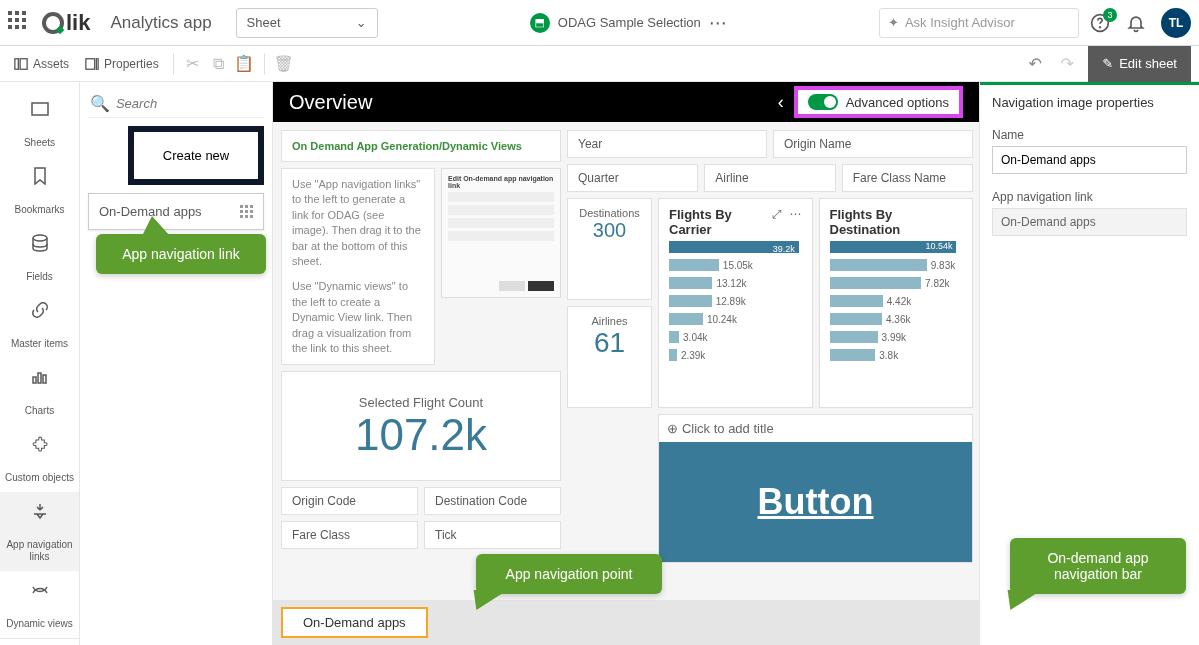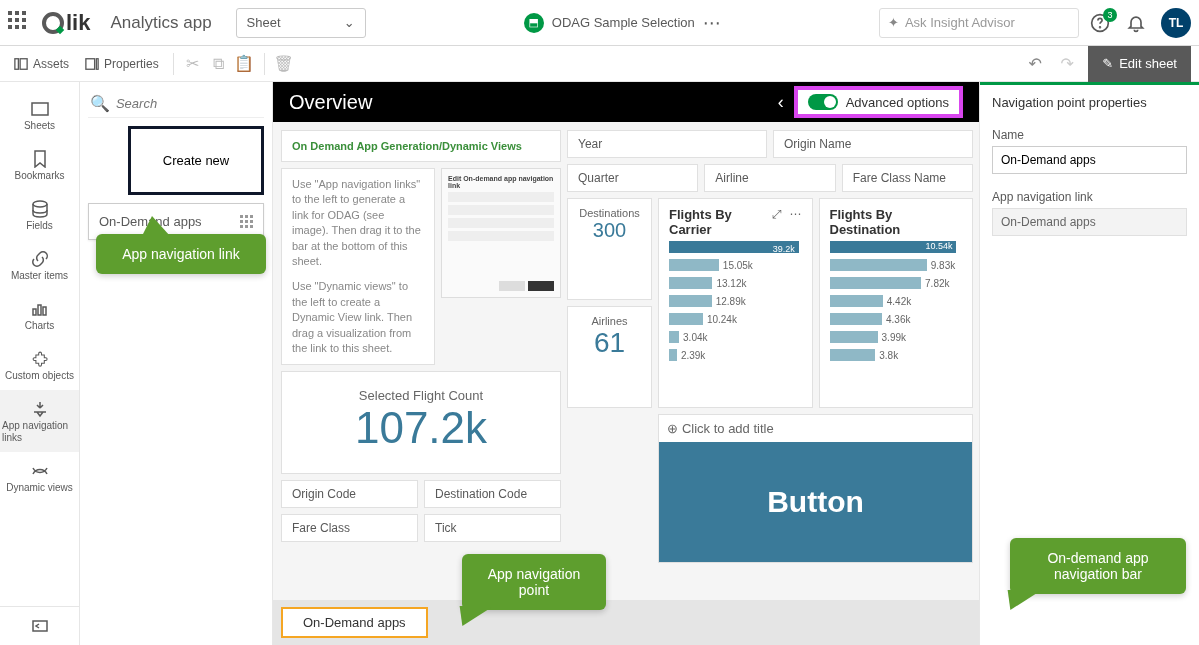--- a/index.html
+++ b/index.html
@@ -6,21 +6,21 @@
 body { width: 1199px; height: 645px; overflow: hidden; background: #fff; position: relative; }
 
 
 .topbar { height: 46px; border-bottom: 1px solid #d9d9d9; display: flex; align-items: center; padding: 0 8px; gap: 10px; }
 .app-launcher { width: 24px; height: 24px; display: grid; grid-template-columns: repeat(3,4px); grid-template-rows: repeat(3,4px); gap: 3px; cursor: pointer; }
 .app-launcher span { background: #595959; }
 .qlik-logo { font-weight: 700; font-size: 22px; color: #333; margin-right: 10px; display: flex; align-items: center; }
 .qlik-logo .q { display:inline-block; width:22px; height:22px; border:4px solid #595959; border-radius:50%; position:relative; margin-right:2px;}
 .qlik-logo .q::after{content:""; position:absolute; bottom:-3px; right:-3px; width:6px;height:6px; background:#009845; transform:rotate(45deg);}
 .app-name { font-size: 17px; color: #595959; margin-right: 14px; }
-.sheet-dd { border: 1px solid #ccc; border-radius: 3px; height: 30px; width: 130px; display: flex; align-items: center; padding: 0 10px; font-size: 13px; color: #595959; justify-content: space-between; cursor: pointer; }
+.sheet-dd { border: 1px solid #ccc; border-radius: 3px; height: 30px; width: 142px; display: flex; align-items: center; padding: 0 10px; font-size: 13px; color: #595959; justify-content: space-between; cursor: pointer; }
 .spacer { flex: 1; }
 .center-title { display: flex; align-items: center; gap: 8px; font-size: 13px; color: #595959; }
 .center-title .sicon { width:20px;height:20px;border-radius:50%;background:#009845;display:flex;align-items:center;justify-content:center;color:#fff;font-size:11px;}
 .dots { color: #595959; font-size: 18px; cursor: pointer; }
 .insight-box { border: 1px solid #ddd; border-radius: 3px; height: 30px; width: 200px; display: flex; align-items: center; padding: 0 8px; font-size: 13px; color: #999; gap: 6px; }
 .insight-box .spark { color: #888; }
 .topbar-right { display: flex; align-items: center; gap: 14px; }
 .help-icon { position: relative; }
 .help-icon .badge { position: absolute; top:-4px; right:-6px; background:#009845; color:#fff; border-radius:50%; width:14px; height:14px; font-size:9px; display:flex; align-items:center; justify-content:center; }
 .icon-btn { width:22px; height:22px; display:flex; align-items:center; justify-content:center; color:#595959; cursor:pointer; }
@@ -31,29 +31,29 @@
 .secondbar .lbtn { display:flex; align-items:center; gap:5px; font-size:12px; color:#595959; padding:4px 6px; cursor:pointer; }
 .secondbar .lbtn svg { width:14px; height:14px; }
 .vsep { width:1px; height:22px; background:#e0e0e0; margin:0 4px; }
 .secondbar .ticon { width:22px; height:22px; display:flex; align-items:center; justify-content:center; color:#bbb; cursor:pointer; }
 .secondbar .right { margin-left:auto; display:flex; align-items:center; gap:10px;}
 .edit-sheet-btn { background:#595959; color:#fff; padding: 0 14px; height:36px; display:flex; align-items:center; gap:6px; font-size:13px; cursor:pointer; }
 
 
 .main { display:flex; height: calc(645px - 46px - 36px); }
 .leftnav { width: 80px; border-right:1px solid #e6e6e6; display:flex; flex-direction:column; padding-top:8px; background:#fff;}
-.leftnav .navitem { display:flex; flex-direction:column; align-items:center; gap:0; padding:8px 2px; font-size:10px; color:#595959; cursor:pointer; line-height:1.2;}
+.leftnav .navitem { display:flex; flex-direction:column; align-items:center; gap:17px; padding:8px 2px; font-size:10px; color:#595959; cursor:pointer; text-align:center; line-height:1.2;}
 .leftnav .navitem.active { background:#f2f2f2; }
 .leftnav .navitem .nicon { width:22px; height:22px; display:flex; align-items:center; justify-content:center; }
 .leftnav .bottom { margin-top:auto; border-top:1px solid #e6e6e6; }
 
 .assetpanel { width:193px; border-right:1px solid #e6e6e6; padding:8px; display:flex; flex-direction:column; gap:8px; }
 .searchrow { display:flex; align-items:center; gap:6px; color:#999; border-bottom:1px solid #eee; padding:4px 2px;}
 .searchrow input { border:none; outline:none; font-size:13px; font-style:italic; width:100%; color:#999;}
-.create-btn { border:3px solid #0f172a; text-align:center; padding:24px; font-size:13px; cursor:pointer;margin-left:40px; }
+.create-btn { border:6px solid #0f172a; text-align:center; padding:16px; font-size:13px; cursor:pointer;margin-left:40px; }
 .odapp-card { border:1px solid #ccc; padding:10px 10px; font-size:13px; color:#595959; display:flex; justify-content:space-between; align-items:center; cursor:pointer; box-shadow:0 1px 2px rgba(0,0,0,.08);}
 .drag { display:grid; grid-template-columns:repeat(3,3px); grid-template-rows:repeat(3,3px); gap:2px; }
 .drag span { background:#999; }
 
 .canvas { flex:1; position:relative; background:#737373; }
 .sheetheader { height:40px; background:#000; color:#fff; display:flex; align-items:center; padding:0 16px; justify-content:space-between; }
 .sheetheader .title { font-size:20px; }
 .sheetheader .rh { display:flex; align-items:center; gap:10px;}
 .advopt { background:#fff; border:4px solid #d946ef; display:flex; align-items:center; gap:8px; padding:4px 10px; font-size:13px; color:#333; cursor:pointer;}
 .toggle { width:30px; height:16px; background:#009845; border-radius:8px; position:relative;}
@@ -66,21 +66,21 @@
 .breadcrumb { color:#3a8f3a; font-size:11px; font-weight:600; }
 .kpi-label { font-size:13px; color:#666; text-align:center;}
 .kpi-val { font-size:44px; color:#3a7a99; text-align:center; font-weight:300; }
 .chart-title { font-size:13px; font-weight:600; color:#333; margin-bottom:4px;}
 .chart-actions { float:right; display:flex; gap:8px; color:#666; font-size:12px;}
 .bars { display:flex; flex-direction:column; gap:6px; margin-top:4px;}
 .barrow { display:flex; align-items:center; gap:4px; font-size:10px; color:#666;}
 .barrow .bar { height:12px; background:#8fb8c6;}
 .barrow .bar.top { background:#3a7a99;}
 .barrow .lbl { width:38px; text-align:left;}
-.bigbtn { background:#3a7a99; color:#fff; display:flex; align-items:center; justify-content:center; font-size:30px; font-weight:600; height:120px; }
+.bigbtn { background:#3a7a99; color:#fff; display:flex; align-items:center; justify-content:center; font-size:36px; font-weight:600; height:120px;text-decoration:underline; }
 .addtitle { font-size:13px; color:#666; display:flex; align-items:center; gap:4px;}
 .imgbox { border:1px solid #ddd; height:130px; background:#fafafa; font-size:8px; color:#999; padding:6px; display:flex; flex-direction:column; gap:3px;}
 .imgbox .drow{height:10px;background:#eee;}
 .imgbox .dbtn{margin-top:auto;align-self:flex-end;display:flex;gap:3px;}
 .imgbox .dbtn span{width:26px;height:10px;display:inline-block;}
 .infotext{font-size:11px;color:#888;line-height:1.4;}
 
 .navbar-area { position:absolute; left:0; right:0; bottom:0; height:45px; background:#e5e5e5; display:flex; align-items:center; padding:6px 8px;}
 .navpoint { border:2px solid #f5a623; background:#fff; padding:6px 20px; font-size:13px; color:#333; cursor:pointer;}
 
@@ -89,21 +89,21 @@
 .rp-sec { padding: 8px 12px; font-size:12px; color:#595959;}
 .rp-sec label { display:block; margin-bottom:4px; }
 .rp-input { width:100%; border:1px solid #ccc; padding:6px 8px; font-size:12px;}
 .rp-readonly { width:100%; background:#f3f3f3; border:1px solid #e0e0e0; padding:6px 8px; font-size:12px; color:#666;}
 
 
 .callout { position:absolute; background:#5e9e2e; color:#fff; border-radius:6px; padding:12px 18px; font-size:14px; text-align:center; box-shadow:0 2px 6px rgba(0,0,0,.2);}
 .callout .tail { position:absolute; width:0;height:0; }
 .c1 { left: 96px; top: 234px; width:170px; }
 .c1 .tail { top:-18px; left:46px; border-left:10px solid transparent; border-right:18px solid transparent; border-bottom:20px solid #5e9e2e; }
-.c2 { left: 462px; top: 554px; width:144px; }
+.c2 { left: 476px; top: 554px; width:186px; }
 .c2 .tail { bottom:-16px; left:-6px; border-top:20px solid #5e9e2e; border-left:10px solid transparent; border-right:24px solid transparent; transform:skewX(-20deg);}
 .c3 { left: 1010px; top: 538px; width:176px; }
 .c3 .tail { bottom:-16px; left:-6px; border-top:20px solid #5e9e2e; border-left:10px solid transparent; border-right:24px solid transparent; transform:skewX(-20deg);}
 
 svg { display:block; }
 </style>
 </head>
 <body>
 
 <div class="topbar">
@@ -317,21 +317,21 @@
               <div class="drow"></div>
                 <div class="drow"></div>
                 <div class="drow"></div>
                 <div class="drow"></div>
               <div class="dbtn">
                   <span style="background:#ddd"></span>
                   <span style="background:#333"></span>
                 </div>
             </div>
           </div>
-          <div class="card" style="padding:16px 10px 20px;">
+          <div class="card" style="padding:23px 10px 20px;">
             <div class="kpi-label">Selected Flight Count</div>
             <div class="kpi-val">107.2k</div>
           </div>
           <div style="display:flex; gap:6px;">
             <div class="card small" style="flex:1">Origin Code</div>
             <div class="card small" style="flex:1">Destination Code</div>
           </div>
           <div style="display:flex; gap:6px;">
             <div class="card small" style="flex:1">Fare Class</div>
             <div class="card small" style="flex:1">Tick</div>
@@ -445,21 +445,21 @@
         </div>
       </div>
 
       <div class="navbar-area">
         <div class="navpoint">On-Demand apps</div>
       </div>
     </div>
   </div>
 
   <div class="rightpanel">
-    <div class="rp-head">Navigation point properties</div>
+    <div class="rp-head">Navigation image properties</div>
     <div class="rp-sec">
       <label>Name</label>
       <input class="rp-input" value="On-Demand apps" style="">
     </div>
     <div class="rp-sec">
       <label>App navigation link</label>
       <div class="rp-readonly">On-Demand apps</div>
     </div>
   </div>
 

